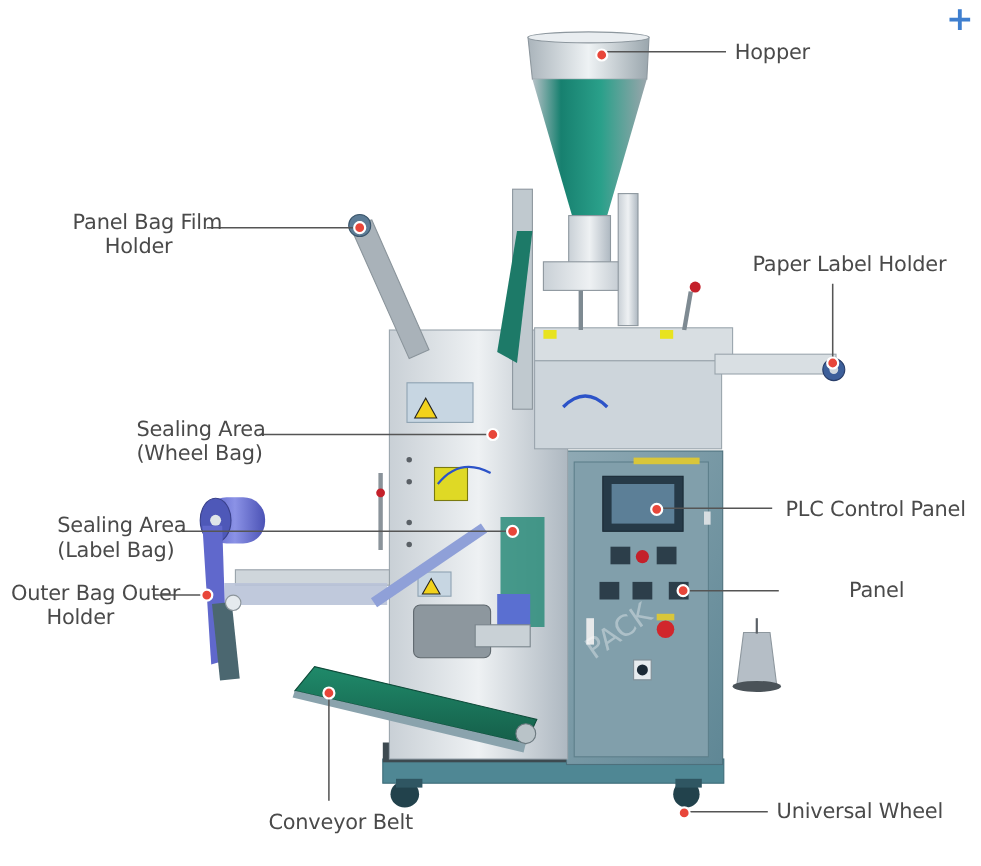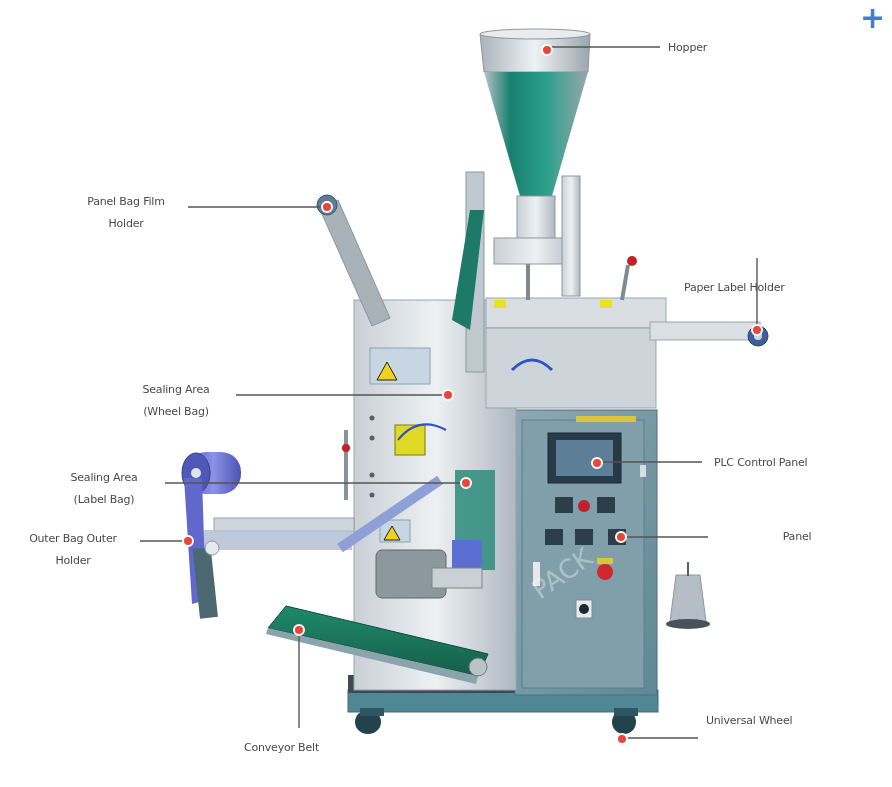--- a/index.html
+++ b/index.html
@@ -1,19 +1,19 @@
 <!DOCTYPE html>
 <html><head>
 <meta charset="utf-8">
 <style>
   html, body { margin: 0; padding: 0; background: #ffffff; }
   body { width: 892px; height: 787px; position: relative; overflow: hidden; font-family: "DejaVu Sans", "Liberation Sans", sans-serif; }
   #stage { position: absolute; left: 0; top: 0; width: 892px; height: 787px; }
   .label {
-    position: absolute; color: #4a4a4a; font-size: 11px; line-height: 22px;
+    position: absolute; color: #4a4a4a; font-size: 19px; line-height: 22px;
     text-align: center; white-space: nowrap; letter-spacing: -0.2px;
   }
   .label span { display: block; }
   .plus-btn {
     position: absolute; left: 860px; top: 6px; width: 24px; height: 24px;
     color: #3f7fcf; font-size: 30px; font-weight: bold; line-height: 24px; text-align: center;
     cursor: pointer;
   }
   svg.machine { position: absolute; left: 0; top: 0; }
   .dot { fill: #e8463a; stroke: #ffffff; stroke-width: 2; }
@@ -208,21 +208,21 @@
 
   <div class="label" style="left:668px; top:37px; text-align:left;">
     <span>Hopper</span>
   </div>
 
   <div class="label" style="left:66px; top:191px; width:120px;">
     <span>Panel Bag Film</span>
     <span>Holder</span>
   </div>
 
-  <div class="label" style="left:684px; top:229px; text-align:left;margin-top:48px;">
+  <div class="label" style="left:684px; top:229px; text-align:left;">
     <span>Paper Label Holder</span>
   </div>
 
   <div class="label" style="left:124px; top:379px; width:104px;">
     <span>Sealing Area</span>
     <span>(Wheel Bag)</span>
   </div>
 
   <div class="label" style="left:714px; top:452px; text-align:left;">
     <span>PLC Control Panel</span>
@@ -239,17 +239,17 @@
 
   <div class="label" style="left:10px; top:528px; width:126px;">
     <span>Outer Bag Outer</span>
     <span>Holder</span>
   </div>
 
   <div class="label" style="left:244px; top:737px; text-align:center;">
     <span>Conveyor Belt</span>
   </div>
 
-  <div class="label" style="left:706px; top:710px; text-align:center;">
+  <div class="label" style="left:706px; top:727px; text-align:center;">
     <span>Universal Wheel</span>
   </div>
 
 </div>
 
 </body></html>

